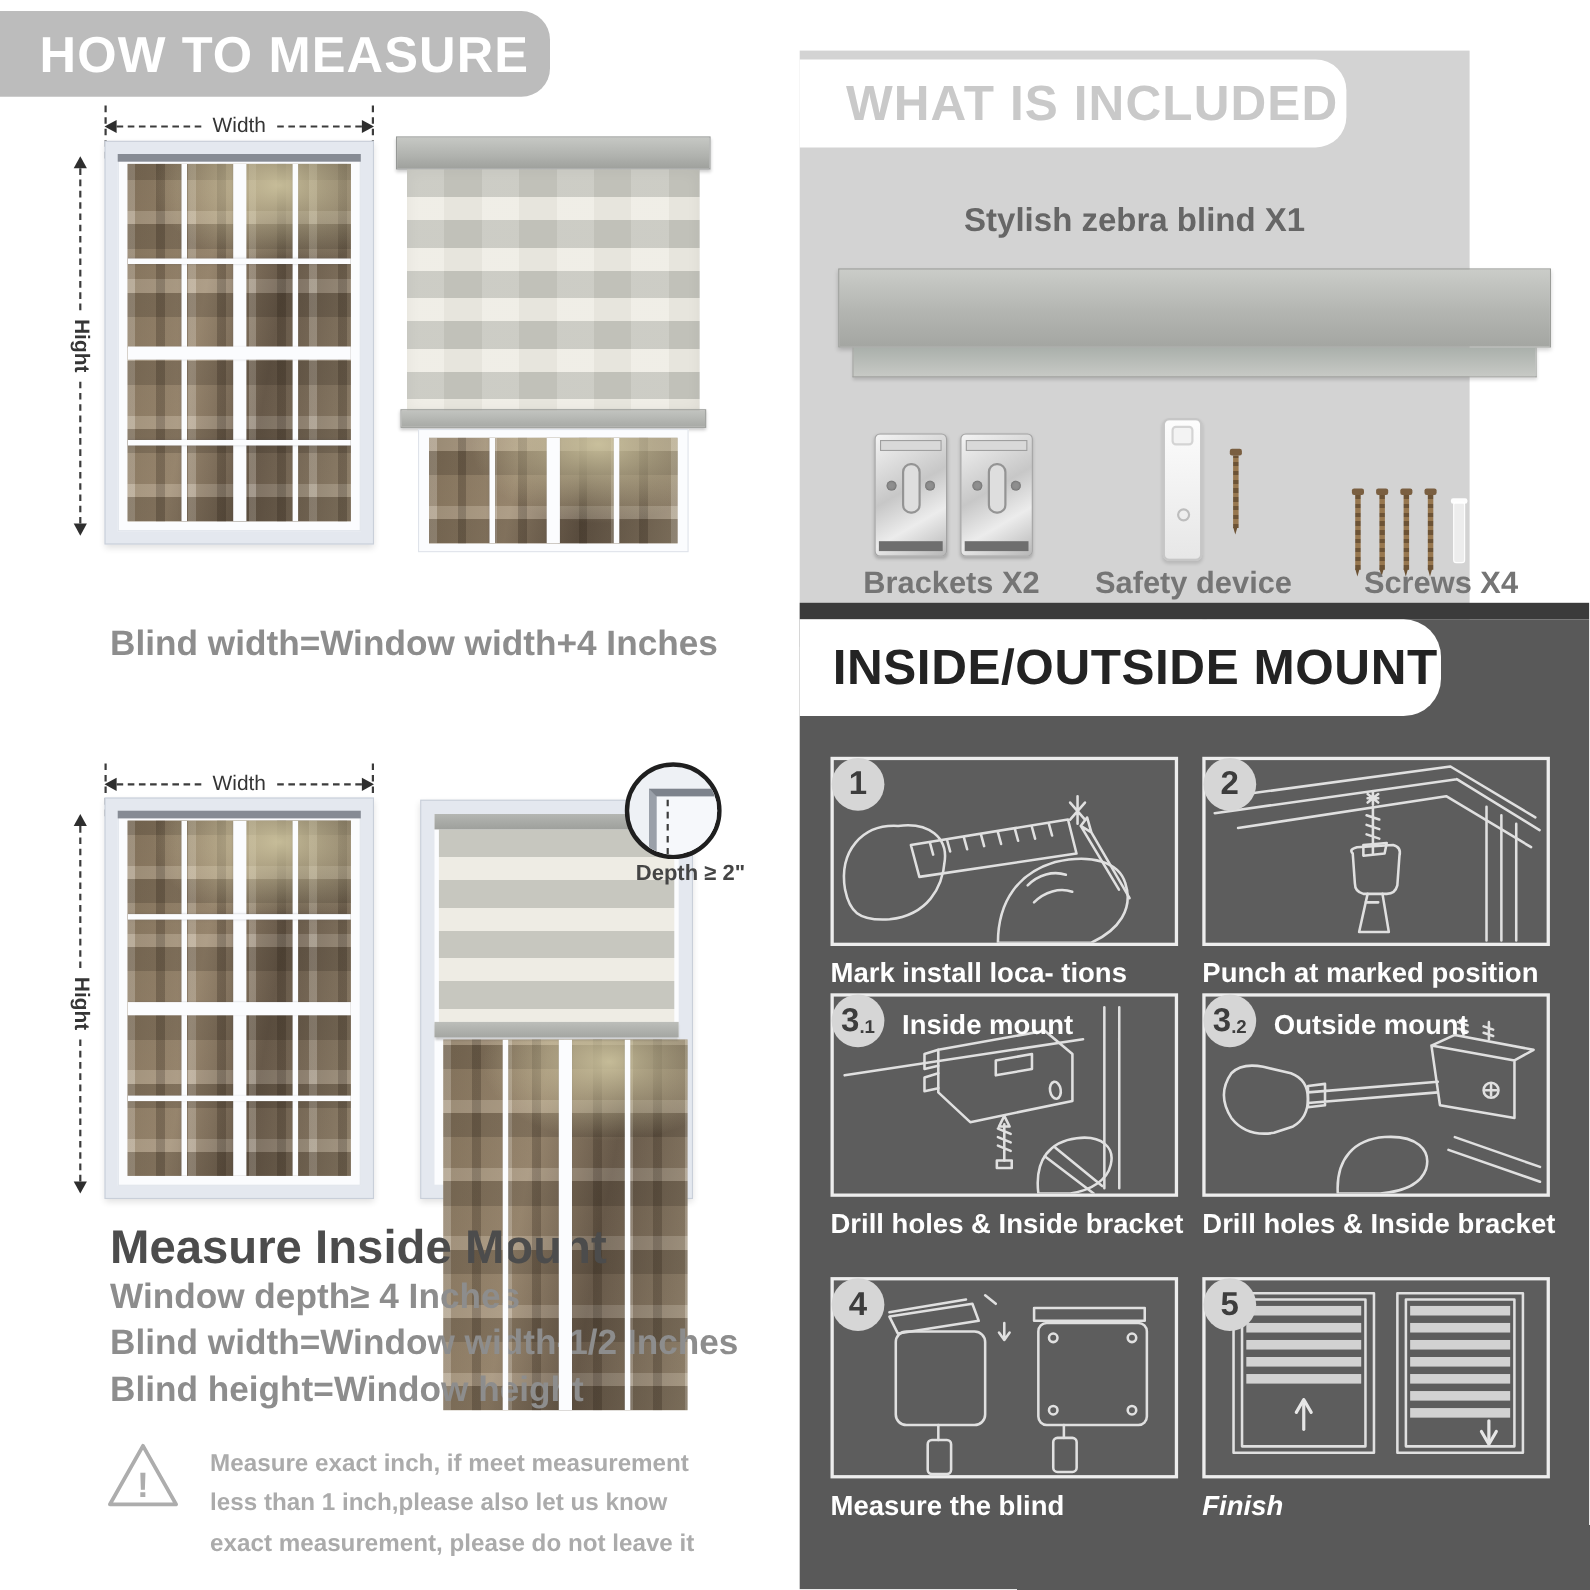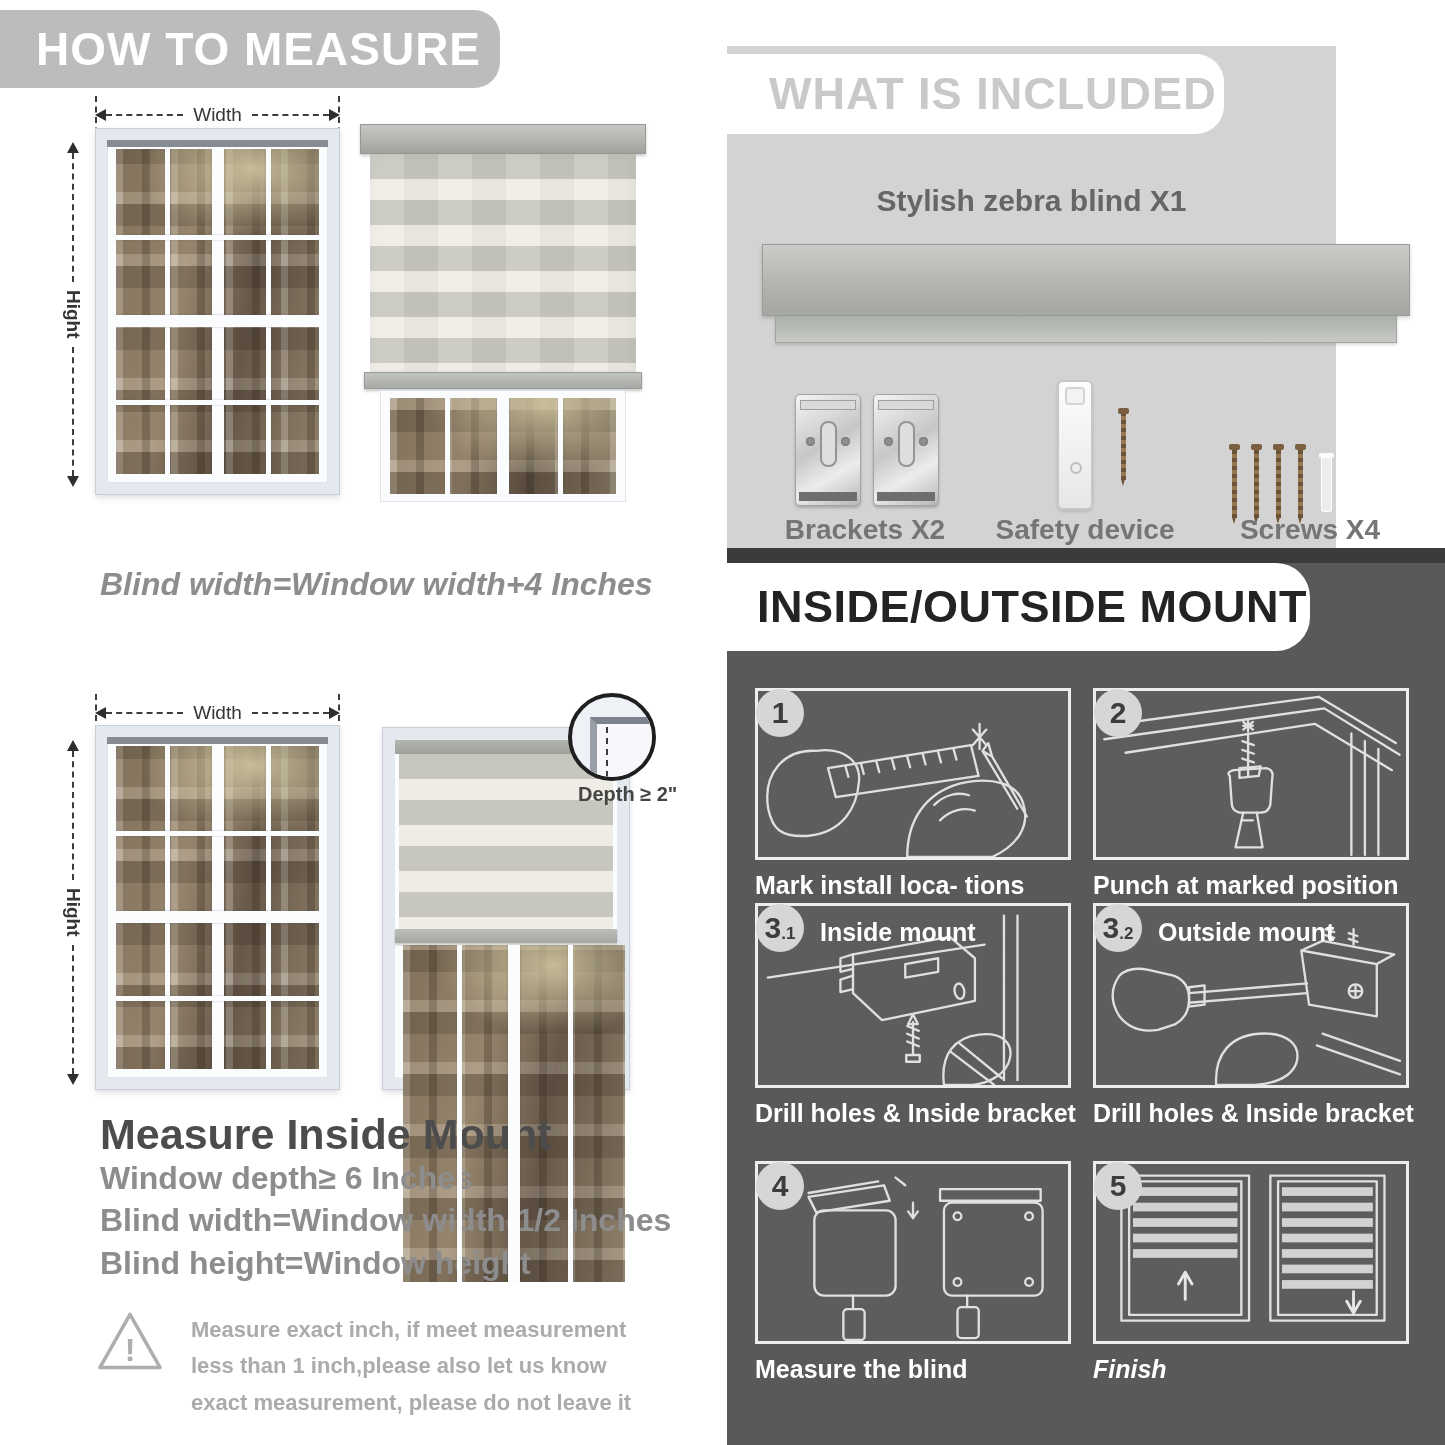--- a/index.html
+++ b/index.html
@@ -184,21 +184,21 @@
       <div class="brail" style="top:248px;"></div>
       <div class="mini-win" style="left:12px; right:12px; top:266px; height:112px;">
         <div class="glass photo">
           <div class="m v mv-c"></div>
           <div class="m v mv-q1"></div>
           <div class="m v mv-q3"></div>
         </div>
       </div>
     </div>
 
-    <div class="formula" style="left:100px; top:566px;font-style:italic;">Blind width=Window width+4 Inches</div>
+    <div class="formula" style="left:100px; top:566px;">Blind width=Window width+4 Inches</div>
 
     <div class="harrow" style="left:95px; top:702px; width:245px;">
       <span class="endtick lt"></span>
       <span class="ah ah-l"></span>
       <span class="dash"></span>
       <span class="lbl">Width</span>
       <span class="dash"></span>
       <span class="ah ah-r"></span>
       <span class="endtick rt"></span>
     </div>
@@ -240,21 +240,21 @@
       </div>
     </div>
 
     <div class="depth-circle" style="left:568px; top:693px;">
       <div class="dc-corner"></div>
       <div class="dc-dash"></div>
     </div>
     <div class="depth-lbl" style="left:578px; top:783px;">Depth ≥ 2"</div>
 
     <div class="sec-title" style="left:100px; top:1110px;">Measure Inside Mount</div>
-    <div class="formula" style="left:100px; top:1160px;">Window depth≥ 6 Inches</div>
+    <div class="formula" style="left:100px; top:1160px;">Window depth≥ 4 Inches</div>
     <div class="formula" style="left:100px; top:1202px;">Blind width=Window width-1/2 Inches</div>
     <div class="formula" style="left:100px; top:1245px;">Blind height=Window height</div>
 
     <div class="warn-row">
       <svg class="tri-icon" width="70" height="66" viewBox="0 0 100 92">
         <path d="M50,8 L93,84 L7,84 Z" fill="none" stroke="#adadad" stroke-width="5" stroke-linejoin="round"></path>
         <text x="50" y="74" text-anchor="middle" font-size="46" font-weight="bold" fill="#adadad" font-family="Liberation Sans, sans-serif">!</text>
       </svg>
       <div class="warn-text">Measure exact inch, if meet measurement less than 1 inch,please also let us know exact measurement, please do not leave it</div>
     </div>

